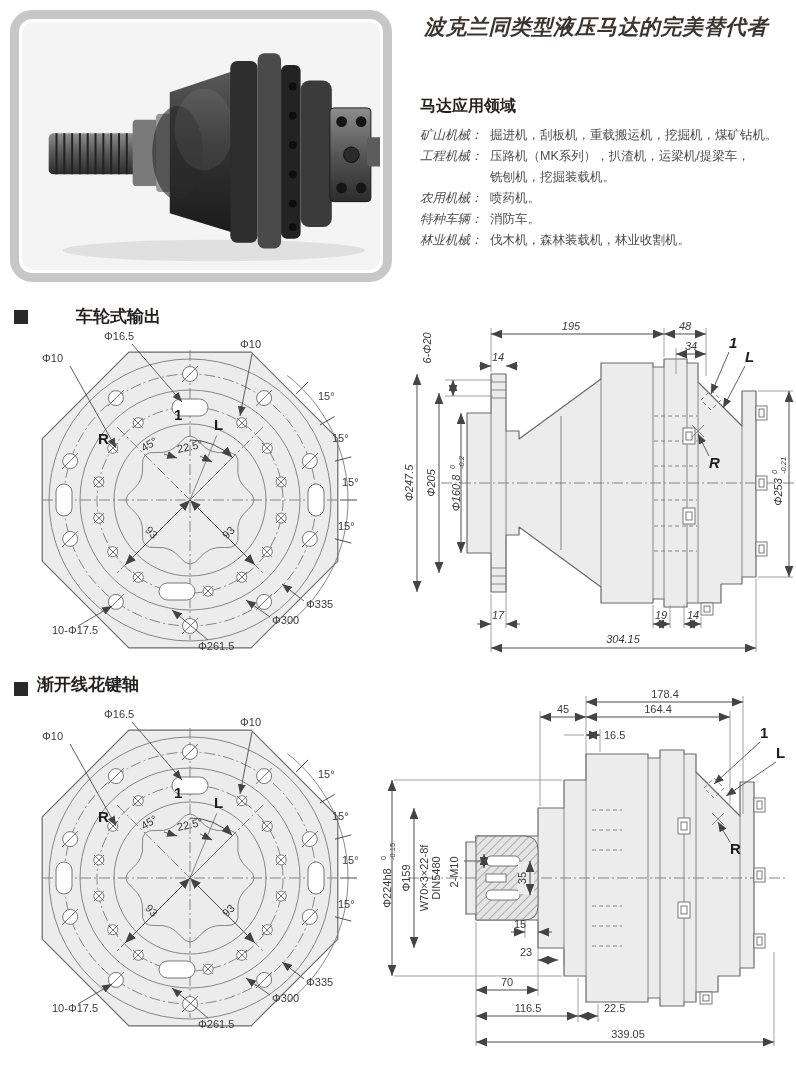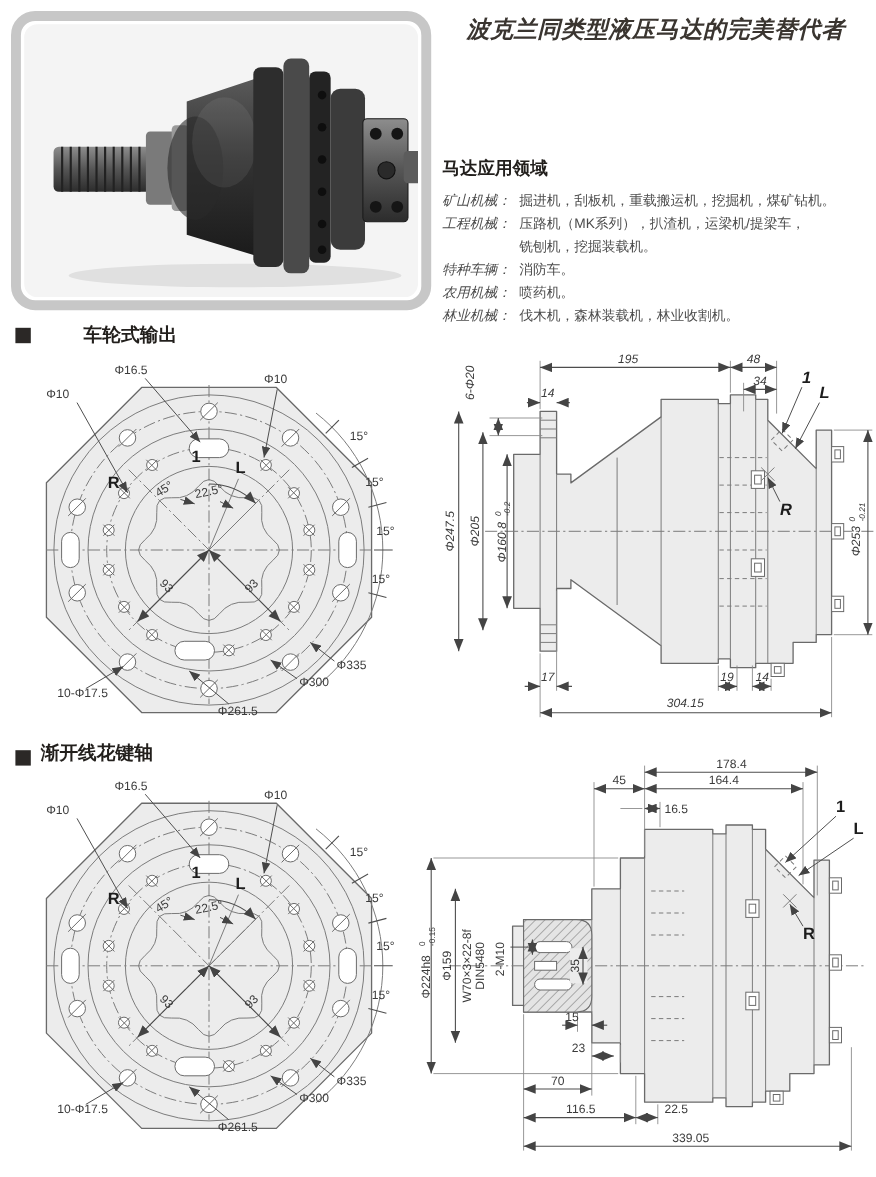--- a/index.html
+++ b/index.html
@@ -5,30 +5,30 @@
   html,body{margin:0;padding:0;background:#fff;}
   .page{position:relative;width:796px;height:1070px;background:#fff;overflow:hidden;
         font-family:"Liberation Sans","DejaVu Sans",sans-serif;color:#333;}
   
   .photo-card{position:absolute;left:10px;top:10px;width:382px;height:272px;box-sizing:border-box;
               border:9px solid #c7c7c7;border-radius:22px;background:#fff;padding:3px;}
   .photo-inner{width:100%;height:100%;border-radius:12px;background:#f4f4f4;overflow:hidden;}
   
   .main-title{position:absolute;left:400px;top:13px;width:392px;text-align:center;
               font-size:21px;font-style:italic;font-weight:bold;color:#3a3530;letter-spacing:.5px;}
-  .apps{position:absolute;left:402px;top:96px;width:366px;margin-top:47px;}
+  .apps{position:absolute;left:420px;top:96px;width:366px;}
   .apps-heading{font-size:16px;font-weight:bold;color:#221f1c;margin:0 0 8px 0;}
   .app-row{display:flex;font-size:12.5px;line-height:21px;color:#4c4c4c;}
   .app-label{flex:0 0 70px;font-style:italic;}
   .app-text{flex:1;}
   .app-cont{padding-left:70px;font-size:12.5px;line-height:21px;color:#4c4c4c;}
   
   .sec{position:absolute;display:flex;align-items:center;gap:9px;font-size:17px;font-weight:bold;color:#221f1c;}
   .sec .sq{width:14px;height:14px;background:#2b2826;}
-  #sec1{left:14px;top:293px;gap:48px;} #sec2{left:14px;top:673px;align-items:flex-end;}
+  #sec1{left:14px;top:305px;gap:48px;} #sec2{left:14px;top:673px;align-items:flex-end;}
   .front1{position:absolute;left:12px;top:320px;} 
   .front2{position:absolute;left:12px;top:698px;}
   .side1{position:absolute;left:401px;top:316px;font-style:italic;}
   .side2{position:absolute;left:378px;top:690px;}
   
   svg text{font-family:"Liberation Sans","DejaVu Sans",sans-serif;font-size:11px;fill:#3b3b3b;}
   svg text.big{font-size:15px;font-weight:bold;fill:#1d1d1d;}
   svg text.tol{font-size:7.5px;}
   .ol{fill:#ececec;stroke:#6a6a6a;stroke-width:1.2;stroke-linejoin:round;}
   .wh{fill:#fff;stroke:#6a6a6a;stroke-width:.9;}
@@ -128,26 +128,26 @@
     <div class="app-row">
       <span class="app-label">矿山机械：</span>
       <span class="app-text">掘进机，刮板机，重载搬运机，挖掘机，煤矿钻机。</span>
     </div>
     <div class="app-row">
       <span class="app-label">工程机械：</span>
       <span class="app-text">压路机（MK系列），扒渣机，运梁机/提梁车，</span>
     </div>
     <div class="app-cont">铣刨机，挖掘装载机。</div>
     <div class="app-row">
+      <span class="app-label">农用机械：</span>
+      <span class="app-text">喷药机。</span>
+    </div>
+    <div class="app-row">
       <span class="app-label">特种车辆：</span>
       <span class="app-text">消防车。</span>
-    </div>
-    <div class="app-row">
-      <span class="app-label">农用机械：</span>
-      <span class="app-text">喷药机。</span>
     </div>
     <div class="app-row">
       <span class="app-label">林业机械：</span>
       <span class="app-text">伐木机，森林装载机，林业收割机。</span>
     </div>
   </div>
 
   <div class="sec" id="sec1">
     <span class="sq"></span>
     <span>车轮式输出</span>

